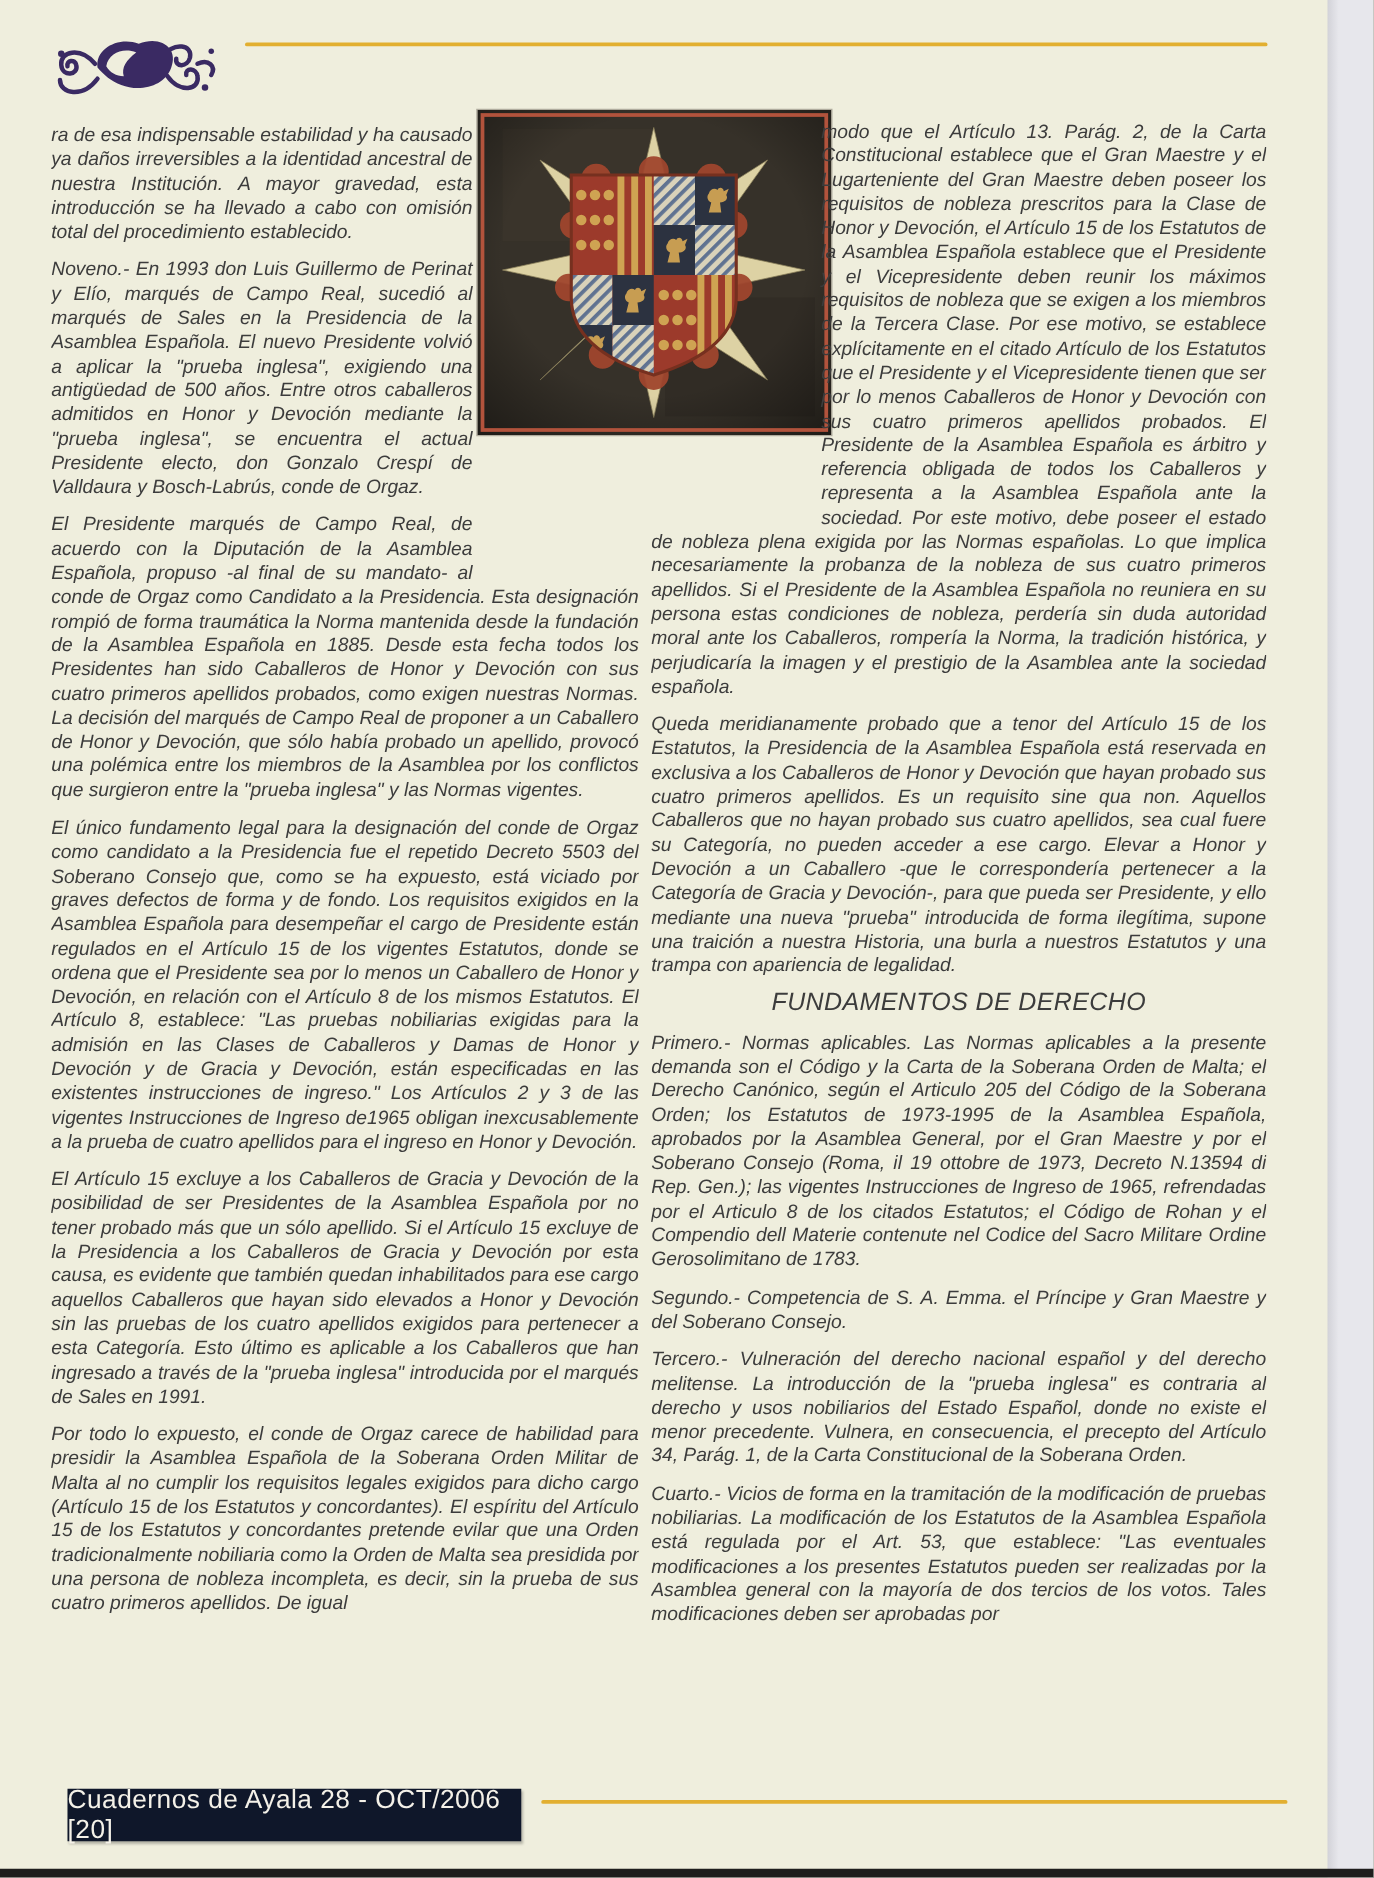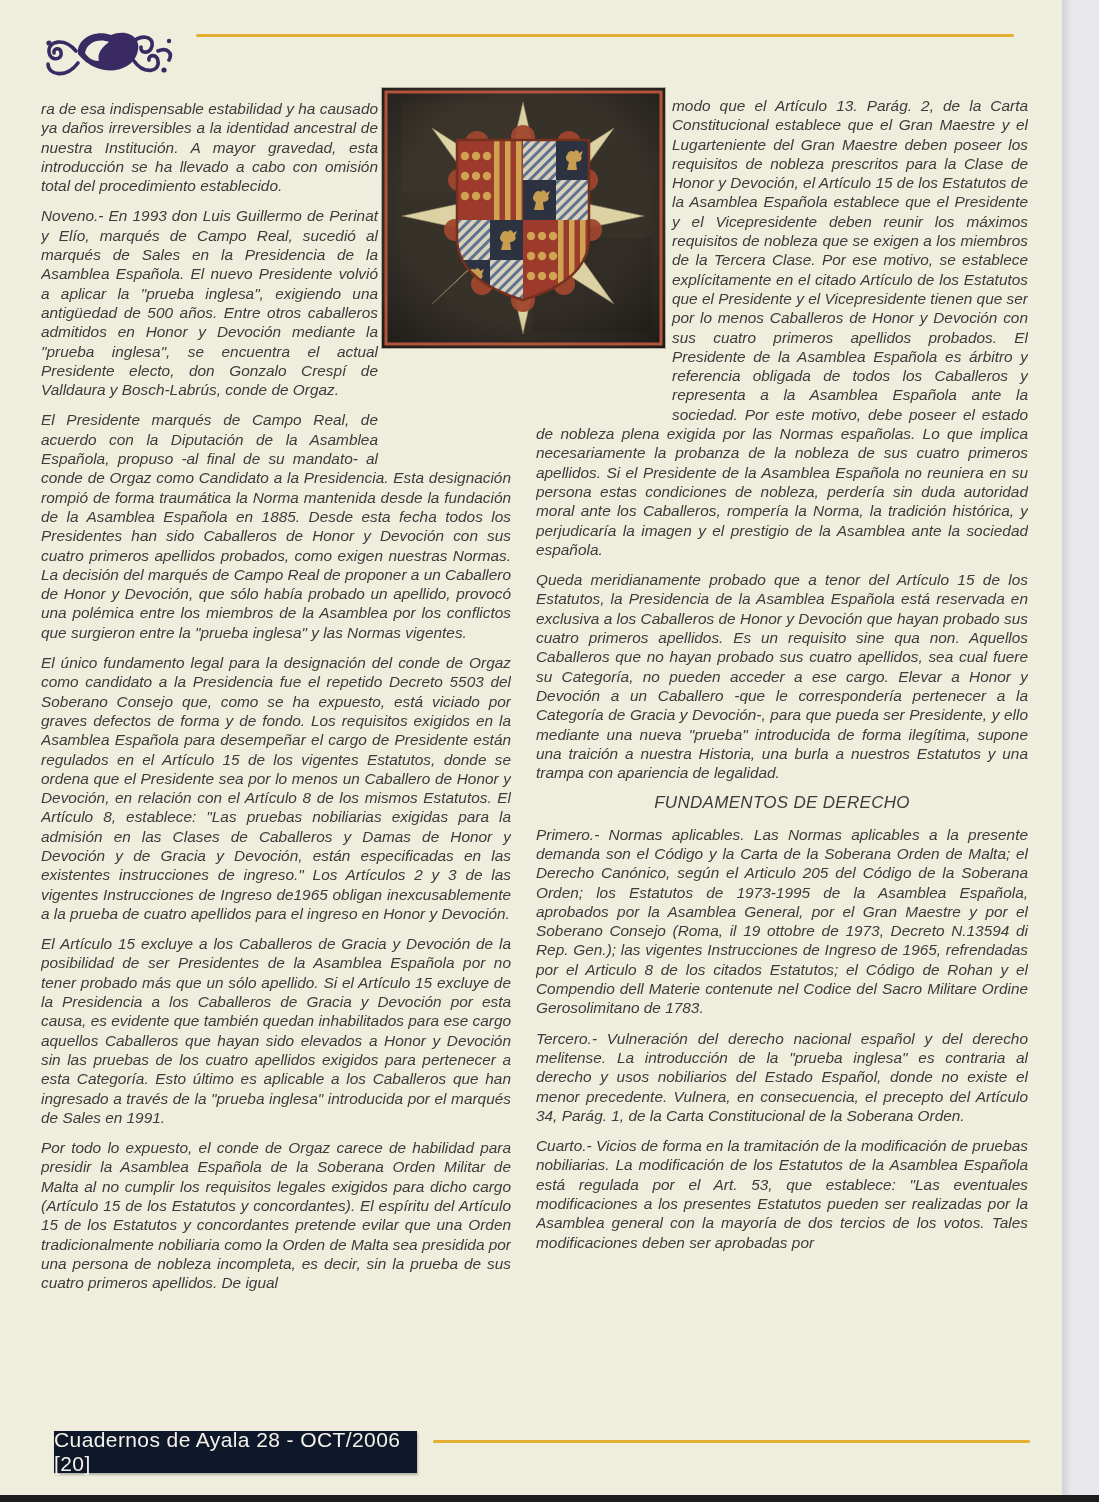--- a/index.html
+++ b/index.html
@@ -32,25 +32,25 @@
   
   .col{
     position:absolute;
     font-style:italic;
     font-size:15.4px;line-height:19.3px;
     color:#3c3c3c;
     text-align:justify;
   }
   .col p{margin:0 0 11px 0;}
   .col-left{left:41px;top:99px;width:470px;height:1325px;overflow:hidden;}
-  .col-right{left:536px;top:96px;width:492px;height:1335px;overflow:hidden;}
+  .col-right{left:521px;top:96px;width:492px;height:1335px;overflow:hidden;}
   .img-spacer-left{float:right;width:133px;height:352px;}
   .img-spacer-right{float:left;width:136px;height:327px;}
   .section-heading{
-    text-align:center;font-weight:normal;font-size:17px;
+    text-align:center;font-weight:normal;font-size:20px;
     margin:4px 0 12px 0 !important;letter-spacing:.3px;
   }
   
   .photo{
     position:absolute;left:382px;top:88px;width:283px;height:260px;
     box-shadow:0 0 0 1px rgba(60,50,40,.35);
   }
   .caption{
     position:absolute;left:368px;top:355px;width:310px;
     text-align:center;font-style:italic;font-size:19px;color:#333;
@@ -195,20 +195,21 @@
     <p>El Artículo 15 excluye a los Caballeros de Gracia y Devoción de la posibilidad de ser Presidentes de la Asamblea Española por no tener probado más que un sólo apellido. Si el Artículo 15 excluye de la Presidencia a los Caballeros de Gracia y Devoción por esta causa, es evidente que también quedan inhabilitados para ese cargo aquellos Caballeros que hayan sido elevados a Honor y Devoción sin las pruebas de los cuatro apellidos exigidos para pertenecer a esta Categoría. Esto último es aplicable a los Caballeros que han ingresado a través de la "prueba inglesa" introducida por el marqués de Sales en 1991.</p>
     <p>Por todo lo expuesto, el conde de Orgaz carece de habilidad para presidir la Asamblea Española de la Soberana Orden Militar de Malta al no cumplir los requisitos legales exigidos para dicho cargo (Artículo 15 de los Estatutos y concordantes). El espíritu del Artículo 15 de los Estatutos y concordantes pretende evilar que una Orden tradicionalmente nobiliaria como la Orden de Malta sea presidida por una persona de nobleza incompleta, es decir, sin la prueba de sus cuatro primeros apellidos. De igual</p>
   </div>
 
   <div class="col col-right">
     <div class="img-spacer-right"></div>
     <p>modo que el Artículo 13. Parág. 2, de la Carta Constitucional establece que el Gran Maestre y el Lugarteniente del Gran Maestre deben poseer los requisitos de nobleza prescritos para la Clase de Honor y Devoción, el Artículo 15 de los Estatutos de la Asamblea Española establece que el Presidente y el Vicepresidente deben reunir los máximos requisitos de nobleza que se exigen a los miembros de la Tercera Clase. Por ese motivo, se establece explícitamente en el citado Artículo de los Estatutos que el Presidente y el Vicepresidente tienen que ser por lo menos Caballeros de Honor y Devoción con sus cuatro primeros apellidos probados. El Presidente de la Asamblea Española es árbitro y referencia obligada de todos los Caballeros y representa a la Asamblea Española ante la sociedad. Por este motivo, debe poseer el estado de nobleza plena exigida por las Normas españolas. Lo que implica necesariamente la probanza de la nobleza de sus cuatro primeros apellidos. Si el Presidente de la Asamblea Española no reuniera en su persona estas condiciones de nobleza, perdería sin duda autoridad moral ante los Caballeros, rompería la Norma, la tradición histórica, y perjudicaría la imagen y el prestigio de la Asamblea ante la sociedad española.</p>
     <p>Queda meridianamente probado que a tenor del Artículo 15 de los Estatutos, la Presidencia de la Asamblea Española está reservada en exclusiva a los Caballeros de Honor y Devoción que hayan probado sus cuatro primeros apellidos. Es un requisito sine qua non. Aquellos Caballeros que no hayan probado sus cuatro apellidos, sea cual fuere su Categoría, no pueden acceder a ese cargo. Elevar a Honor y Devoción a un Caballero -que le correspondería pertenecer a la Categoría de Gracia y Devoción-, para que pueda ser Presidente, y ello mediante una nueva "prueba" introducida de forma ilegítima, supone una traición a nuestra Historia, una burla a nuestros Estatutos y una trampa con apariencia de legalidad.</p>
     <p class="section-heading">FUNDAMENTOS DE DERECHO</p>
     <p>Primero.- Normas aplicables. Las Normas aplicables a la presente demanda son el Código y la Carta de la Soberana Orden de Malta; el Derecho Canónico, según el Articulo 205 del Código de la Soberana Orden; los Estatutos de 1973-1995 de la Asamblea Española, aprobados por la Asamblea General, por el Gran Maestre y por el Soberano Consejo (Roma, il 19 ottobre de 1973, Decreto N.13594 di Rep. Gen.); las vigentes Instrucciones de Ingreso de 1965, refrendadas por el Articulo 8 de los citados Estatutos; el Código de Rohan y el Compendio dell Materie contenute nel Codice del Sacro Militare Ordine Gerosolimitano de 1783.</p>
+    <p>Segundo.- Competencia de S. A. Emma. el Príncipe y Gran Maestre y del Soberano Consejo.</p>
     <p>Tercero.- Vulneración del derecho nacional español y del derecho melitense. La introducción de la "prueba inglesa" es contraria al derecho y usos nobiliarios del Estado Español, donde no existe el menor precedente. Vulnera, en consecuencia, el precepto del Artículo 34, Parág. 1, de la Carta Constitucional de la Soberana Orden.</p>
     <p>Cuarto.- Vicios de forma en la tramitación de la modificación de pruebas nobiliarias. La modificación de los Estatutos de la Asamblea Española está regulada por el Art. 53, que establece: "Las eventuales modificaciones a los presentes Estatutos pueden ser realizadas por la Asamblea general con la mayoría de dos tercios de los votos. Tales modificaciones deben ser aprobadas por</p>
   </div>
 
   <div class="footer-bar" style="background:#0f172a;">
     <span>Cuadernos de Ayala 28 - OCT/2006 [20]</span>
   </div>
   <div class="bottom-rule" style="background:#e2af30;"></div>
 
   <div class="scan-strip-right"></div>

